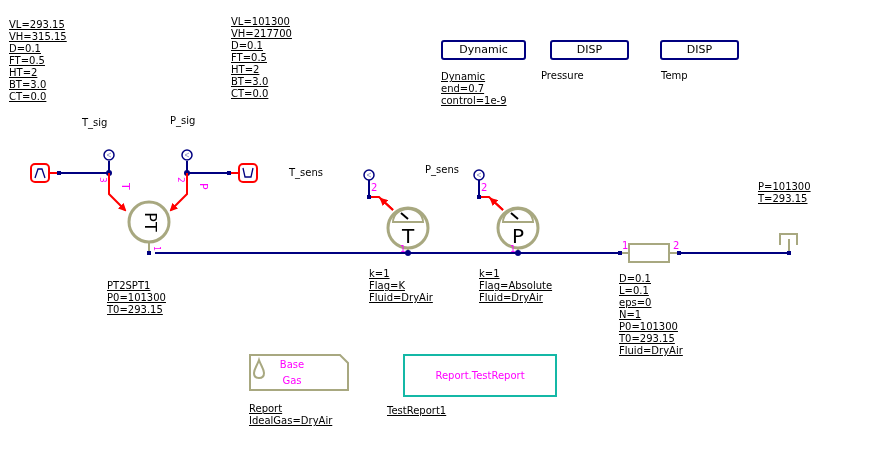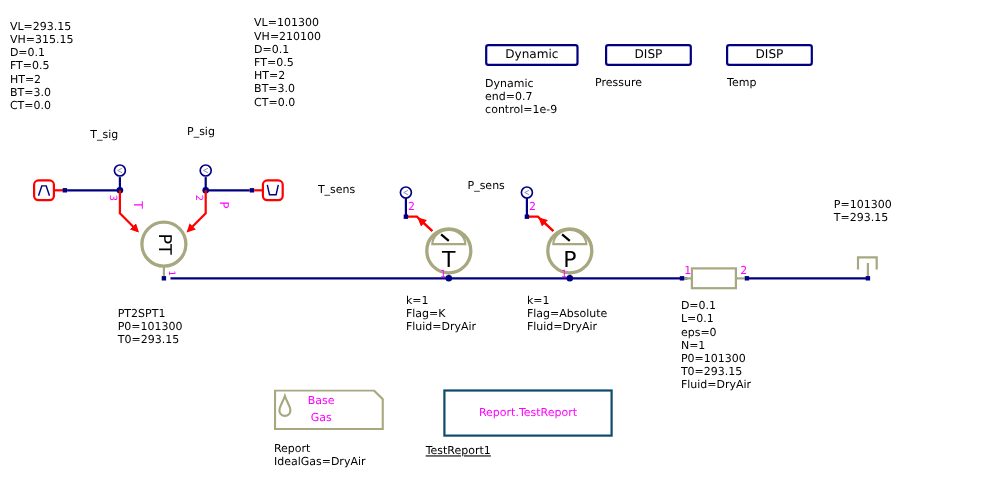--- a/index.html
+++ b/index.html
@@ -1,32 +1,32 @@
 <!DOCTYPE html>
 <html><head>
 <meta charset="utf-8">
 <style>
   html, body { margin:0; padding:0; background:#ffffff; }
   body { width:894px; height:454px; position:relative; overflow:hidden;
          font-family:"DejaVu Sans", sans-serif; font-size:10px; color:#000; }
   .lbl { position:absolute; font-size:10px; line-height:12px; white-space:pre; color:#000; }
-  .lbl div { height:12px; }
+  .lbl div { height:12px;text-decoration:underline; }
   svg#schem { position:absolute; left:0; top:0; }
   .btn { position:absolute; height:16px; border:2px solid #000080; border-radius:3px;
          font-size:11px; line-height:16px; text-align:center; color:#000; background:#fff; cursor:pointer; }
   .report { position:absolute; left:403px; top:354px; width:150px; height:39px;
-            border:2px solid #0c4a6e; color:#ff00ff; font-size:10px; line-height:39px; text-align:center; }
+            border:2px solid #14b8a6; color:#ff00ff; font-size:10px; line-height:39px; text-align:center; }
   .gas { position:absolute; left:249px; top:354px; width:100px; height:37px; }
   .gas-text { position:absolute; left:274px; top:357px; color:#ff00ff; font-size:10px; line-height:16px; text-align:center; width:36px; }
 </style>
 </head>
 <body>
 
 <div class="lbl" style="left:9px;top:19px;"><div>VL=293.15</div><div>VH=315.15</div><div>D=0.1</div><div>FT=0.5</div><div>HT=2</div><div>BT=3.0</div><div>CT=0.0</div></div>
-<div class="lbl" style="left:231px;top:16px;"><div>VL=101300</div><div>VH=210100</div><div>D=0.1</div><div>FT=0.5</div><div>HT=2</div><div>BT=3.0</div><div>CT=0.0</div></div>
+<div class="lbl" style="left:231px;top:16px;"><div>VL=101300</div><div>VH=217700</div><div>D=0.1</div><div>FT=0.5</div><div>HT=2</div><div>BT=3.0</div><div>CT=0.0</div></div>
 <div class="lbl" style="left:82px;top:117px;">T_sig</div>
 <div class="lbl" style="left:170px;top:115px;">P_sig</div>
 
 <div class="btn" style="left:441px;top:40px;width:81px;">Dynamic</div>
 <div class="btn" style="left:550px;top:40px;width:75px;">DISP</div>
 <div class="btn" style="left:660px;top:40px;width:75px;">DISP</div>
 
 <div class="lbl" style="left:441px;top:71px;"><div>Dynamic</div><div>end=0.7</div><div>control=1e-9</div></div>
 <div class="lbl" style="left:541px;top:70px;">Pressure</div>
 <div class="lbl" style="left:661px;top:70px;">Temp</div>

